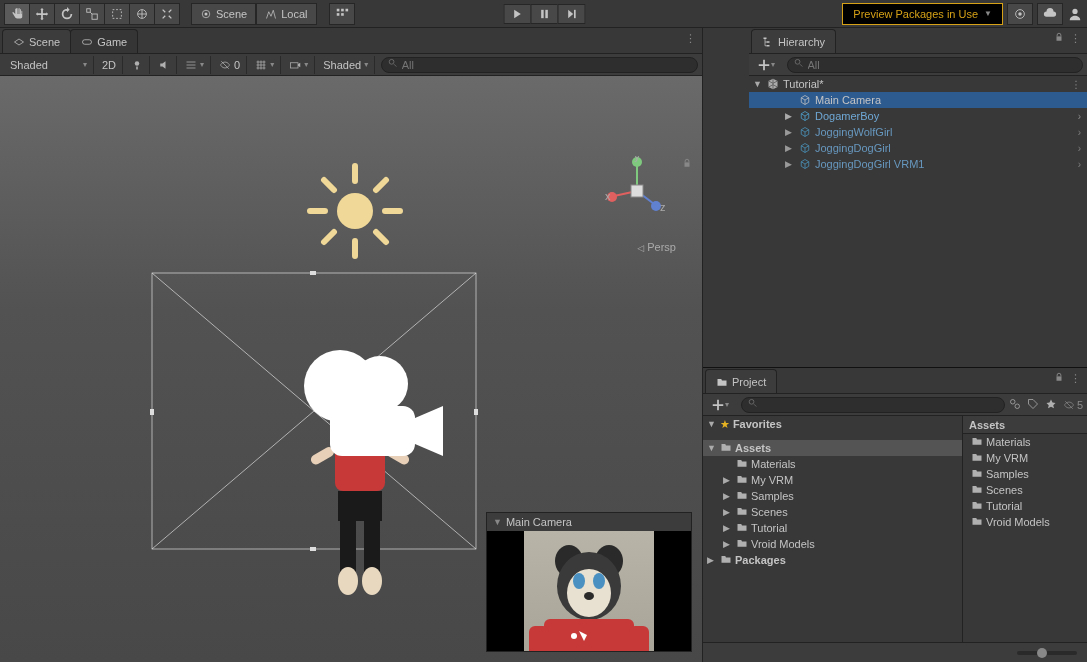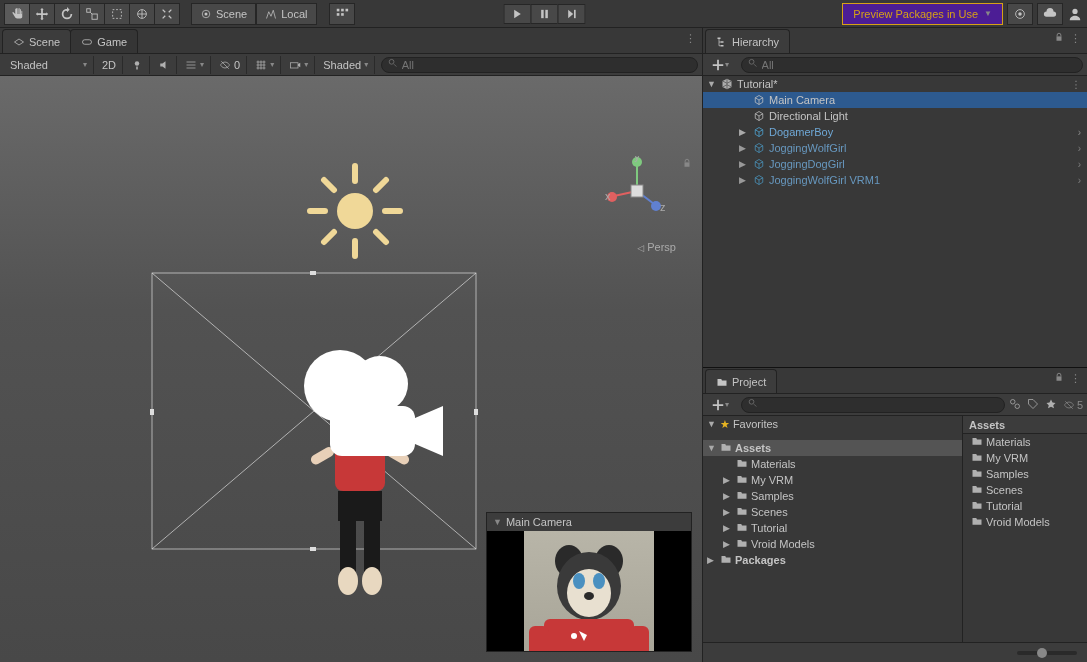--- a/index.html
+++ b/index.html
@@ -9,21 +9,21 @@
 .tool-btn.active { background: #5a5a5a; }
 .tool-btn svg { width: 14px; height: 14px; fill: #c4c4c4; }
 .tool-group { display: flex; }
 .tool-group .tool-btn { border-radius: 0; margin-right: -1px; }
 .tool-sep { width: 8px; }
 .pivot-btn { height: 22px; background: #484848; border: 1px solid #262626; padding: 0 8px; display: flex; align-items: center; gap: 4px; cursor: pointer; color: #c4c4c4; }
 .play-controls { display: flex; margin-left: auto; margin-right: auto; position: absolute; left: 50%; transform: translateX(-50%); }
 .play-btn { width: 28px; height: 20px; background: #484848; border: 1px solid #262626; display: flex; align-items: center; justify-content: center; cursor: pointer; margin-right: -1px; }
 .play-btn svg { width: 10px; height: 10px; fill: #c4c4c4; }
 .right-tools { margin-left: auto; display: flex; gap: 4px; align-items: center; }
-.preview-btn { height: 22px; background: #4c1d95; border: 1px solid #d6a117; color: #d6a117; padding: 0 10px; display: flex; align-items: center; gap: 6px; cursor: pointer; }
+.preview-btn { height: 22px; background: #000000; border: 1px solid #d6a117; color: #d6a117; padding: 0 10px; display: flex; align-items: center; gap: 6px; cursor: pointer; }
 .content { display: flex; height: calc(100% - 28px); }
 .left-panel { flex: 1; display: flex; flex-direction: column; min-width: 0; border-right: 1px solid #222; }
 .tabs { height: 26px; background: #383838; display: flex; align-items: flex-end; padding-left: 2px; border-bottom: 1px solid #222; position: relative; }
 .tab { height: 24px; padding: 0 10px; display: flex; align-items: center; gap: 4px; background: #353535; border: 1px solid #222; border-bottom: none; margin-right: -1px; cursor: pointer; border-radius: 4px 4px 0 0; }
 .tab.active { background: #3c3c3c; }
 .tab svg { width: 12px; height: 12px; fill: #c4c4c4; }
 .tabs-menu { position: absolute; right: 6px; top: 4px; cursor: pointer; color: #888; }
 .scene-toolbar { height: 22px; background: #3c3c3c; border-bottom: 1px solid #222; display: flex; align-items: center; padding: 0 4px; gap: 2px; }
 .scene-tb-item { height: 18px; padding: 0 6px; display: flex; align-items: center; gap: 3px; cursor: pointer; border-right: 1px solid #2a2a2a; }
 .scene-tb-item svg { width: 12px; height: 12px; fill: #b0b0b0; }
@@ -38,21 +38,21 @@
 .camera-frustum { position: absolute; top: 195px; left: 150px; width: 328px; height: 280px; }
 .transform-gizmo { position: absolute; top: 80px; right: 30px; }
 .persp-label { position: absolute; top: 165px; right: 26px; color: #aaa; font-size: 11px; }
 .lock-icon { position: absolute; top: 82px; right: 10px; color: #888; }
 .character { position: absolute; top: 320px; left: 280px; }
 .camera-preview { position: absolute; bottom: 10px; right: 10px; width: 206px; border: 1px solid #222; background: #333; }
 .camera-preview-header { height: 18px; background: #3c3c3c; padding: 0 6px; display: flex; align-items: center; gap: 4px; }
 .camera-preview-body { height: 120px; background: #000; display: flex; justify-content: center; }
 .preview-render { width: 130px; height: 100%; background: linear-gradient(#b8b5a8, #a8a598); position: relative; }
 .right-panel { width: 384px; display: flex; flex-direction: column; }
-.hierarchy { flex: 0 0 340px; display: flex; flex-direction: column; border-bottom: 1px solid #111; }
+.hierarchy { flex: 0 0 340px; display: flex; flex-direction: column; border-bottom: 1px solid #111; padding-left: 46px; }
 .panel-header { height: 26px; background: #383838; display: flex; align-items: flex-end; padding-left: 2px; border-bottom: 1px solid #222; position: relative; }
 .panel-toolbar { height: 22px; background: #3c3c3c; border-bottom: 1px solid #222; display: flex; align-items: center; padding: 0 4px; gap: 4px; }
 .add-btn { width: 26px; height: 18px; display: flex; align-items: center; justify-content: center; cursor: pointer; }
 .panel-body { flex: 1; background: #383838; overflow-y: auto; }
 .tree-item { height: 16px; display: flex; align-items: center; gap: 3px; padding-left: 4px; cursor: pointer; }
 .tree-item.selected { background: #2d5a8f; }
 .tree-arrow { width: 10px; font-size: 9px; color: #aaa; }
 .tree-icon { width: 14px; height: 14px; display: flex; align-items: center; justify-content: center; }
 .tree-icon svg { width: 12px; height: 12px; }
 .tree-label { font-size: 11px; }
@@ -399,30 +399,20 @@
               <span class="tree-arrow"></span>
     <span class="tree-icon">
                 <svg viewBox="0 0 16 16">
                   <path d="M8 2L3 5v6l5 3 5-3V5z" fill="none" stroke="#c4c4c4"></path>
                   <path d="M3 5l5 3 5-3M8 8v6" stroke="#c4c4c4" fill="none"></path>
                 </svg>
               </span>
     <span class="tree-label">Main Camera</span>
     </div>
             <div class="tree-item" style="padding-left: 36px;">
-              <span class="tree-arrow"></span>
-    <span class="tree-icon">
-                <svg viewBox="0 0 16 16">
-                  <path d="M8 2L3 5v6l5 3 5-3V5z" fill="none" stroke="#c4c4c4"></path>
-                  <path d="M3 5l5 3 5-3M8 8v6" stroke="#c4c4c4" fill="none"></path>
-                </svg>
-              </span>
-    <span class="tree-label">Directional Light</span>
-    </div>
-            <div class="tree-item" style="padding-left: 36px;">
               <span class="tree-arrow">▶</span>
     <span class="tree-icon">
                 <svg viewBox="0 0 16 16">
                   <path d="M8 2L3 5v6l5 3 5-3V5z" fill="none" stroke="#4fa8d8"></path>
                   <path d="M3 5l5 3 5-3M8 8v6" stroke="#4fa8d8" fill="none"></path>
                 </svg>
               </span>
     <span class="tree-label prefab">DogamerBoy</span>
     <span class="more-arrow">›</span>
             </div>
@@ -449,21 +439,21 @@
     <span class="more-arrow">›</span>
             </div>
             <div class="tree-item" style="padding-left: 36px; opacity: 0.85;">
               <span class="tree-arrow">▶</span>
     <span class="tree-icon">
                 <svg viewBox="0 0 16 16">
                   <path d="M8 2L3 5v6l5 3 5-3V5z" fill="none" stroke="#4fa8d8"></path>
                   <path d="M3 5l5 3 5-3M8 8v6" stroke="#4fa8d8" fill="none"></path>
                 </svg>
               </span>
-    <span class="tree-label prefab">JoggingWolfGirl VRM1</span>
+    <span class="tree-label prefab">JoggingDogGirl VRM1</span>
     <span class="more-arrow">›</span>
             </div>
           </div>
       </div>
     </div>
 
     <div class="project">
       <div class="panel-header">
         <div class="tab active">
           <svg viewBox="0 0 16 16">
@@ -511,21 +501,21 @@
               </svg>
               <span>5</span>
             </span>
         </div>
       </div>
       <div class="project-body">
         <div class="project-tree">
           <div class="folder-item" style="padding-left:4px">
             <span class="tree-arrow">▼</span>
             <span class="star-icon">★</span>
-            <span class="tree-label" style="font-weight:normal">Favorites</span>
+            <span class="tree-label" style="font-weight:bold">Favorites</span>
           </div>
           <div style="height:8px"></div>
           <div class="folder-item selected" style="padding-left:4px">
             <span class="tree-arrow">▼</span>
             <span class="folder-icon"><svg viewBox="0 0 16 16">
                   <path d="M2 4h5l1 2h6v7H2z"></path>
                 </svg></span>
             <span class="tree-label" style="font-weight:bold">Assets</span>
           </div>
           <div id="project-tree-folders">

